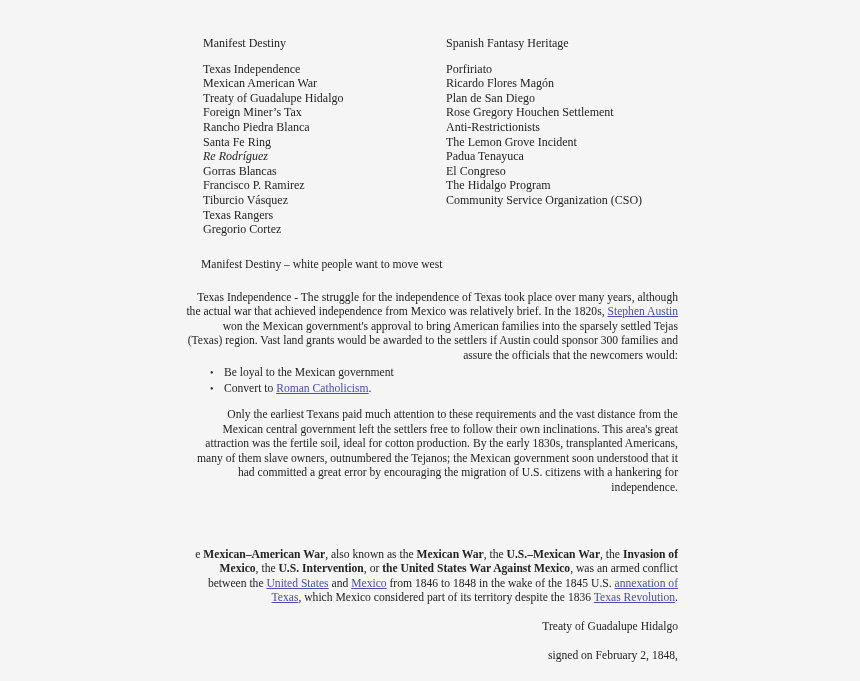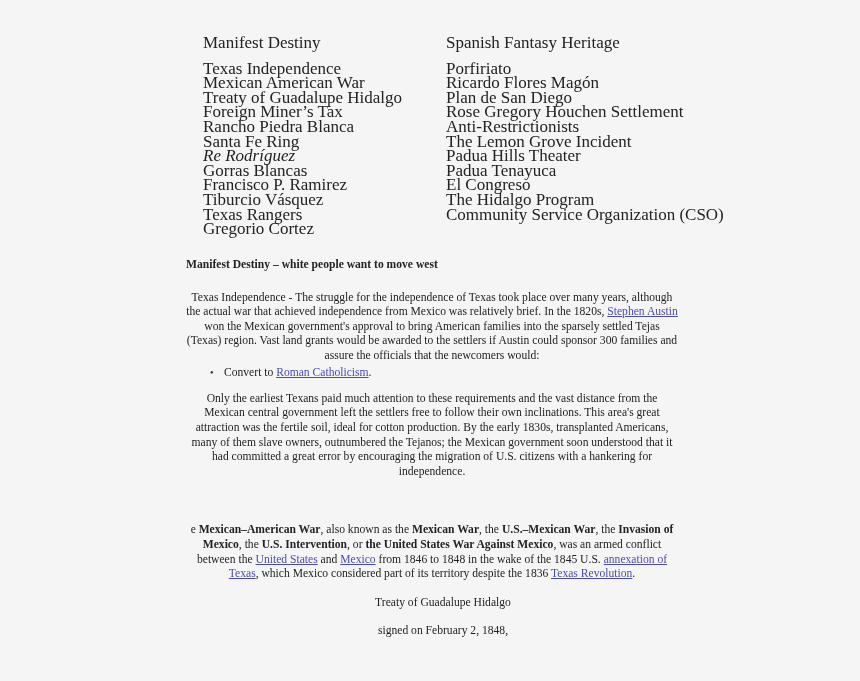--- a/index.html
+++ b/index.html
@@ -27,21 +27,21 @@
   .term-list {
     position: absolute;
     left: 186px;
     top: 36px;
     width: 520px;
   }
   .term-cols {
     display: flex;
   }
   .term-col {
-    font-size: 17px;
+    font-size: 12px;
     line-height: 14.6px;
   }
   .term-col.col-a { width: 243px; padding-left: 17px; }
   .term-col.col-b { width: 260px; }
   .term-head {
     margin-bottom: 11px;
     white-space: nowrap;
   }
   .term-item {
     white-space: nowrap;
@@ -51,27 +51,26 @@
   
   .body-content {
     position: absolute;
     left: 186px;
     top: 258px;
     width: 492px;
     font-size: 11.6px;
     line-height: 14.6px;
   }
   .para {
-    margin: 0 0 14px 0;
-    text-align: center;
+    margin: 8px 0 14px 0;
+    text-align: right;
   }
   .para.tight { margin-bottom: 0; }
   .heading-line {
-    margin: 0 0 18px 0;
-    font-weight: bold;
+    margin: 0 0 18px 15px;
   }
   .section-gap { height: 30px; }
 
   a.doclink {
     color: #4b4bb3;
     text-decoration: underline;
   }
   b, strong { font-weight: bold; }
 
   ul.bullets {
@@ -121,37 +120,37 @@
       </div>
 
       <div class="term-col col-b">
         <div class="term-head">Spanish Fantasy Heritage</div>
         <div class="term-item">Porfiriato</div>
         <div class="term-item">Ricardo Flores Magón</div>
         <div class="term-item">Plan de San Diego</div>
         <div class="term-item">Rose Gregory Houchen Settlement</div>
         <div class="term-item">Anti-Restrictionists</div>
         <div class="term-item">The Lemon Grove Incident</div>
-        <div class="term-item">Padua Hills Theater</div>
         <div class="term-item">Padua Tenayuca</div>
         <div class="term-item">El Congreso</div>
         <div class="term-item">The Hidalgo Program</div>
         <div class="term-item">Community Service Organization (CSO)</div>
       </div>
 
     </div>
   </div>
 
   <div class="body-content">
 
     <p class="heading-line">Manifest Destiny – white people want to move west</p>
 
     <p class="para tight"><span>Texas Independence - The struggle for the independence of Texas took place over many years, although the actual war that achieved independence from Mexico was relatively brief. In the 1820s, </span><a class="doclink" href="#">Stephen Austin</a><span> won the Mexican government's approval to bring American families into the sparsely settled Tejas (Texas) region. Vast land grants would be awarded to the settlers if Austin could sponsor 300 families and assure the officials that the newcomers would:</span></p>
 
     <ul class="bullets">
+      <li><span>Be loyal to the Mexican government</span></li>
       <li><span>Convert to </span><a class="doclink" href="#">Roman Catholicism</a><span>.</span></li>
     </ul>
 
     <p class="para">Only the earliest Texans paid much attention to these requirements and the vast distance from the Mexican central government left the settlers free to follow their own inclinations. This area's great attraction was the fertile soil, ideal for cotton production. By the early 1830s, transplanted Americans, many of them slave owners, outnumbered the Tejanos; the Mexican government soon understood that it had committed a great error by encouraging the migration of U.S. citizens with a hankering for independence.</p>
 
     <div class="section-gap"></div>
 
 
     <p class="para"><span>e </span><b>Mexican–American War</b><span>, also known as the </span><b>Mexican War</b><span>, the </span><b>U.S.–Mexican War</b><span>, the </span><b>Invasion of Mexico</b><span>, the </span><b>U.S. Intervention</b><span>, or </span><b>the United States War Against Mexico</b><span>, was an armed conflict between the </span><a class="doclink" href="#">United States</a><span> and </span><a class="doclink" href="#">Mexico</a><span> from 1846 to 1848 in the wake of the 1845 U.S. </span><a class="doclink" href="#">annexation of Texas</a><span>, which Mexico considered part of its territory despite the 1836 </span><a class="doclink" href="#">Texas Revolution</a><span>.</span></p>
 

